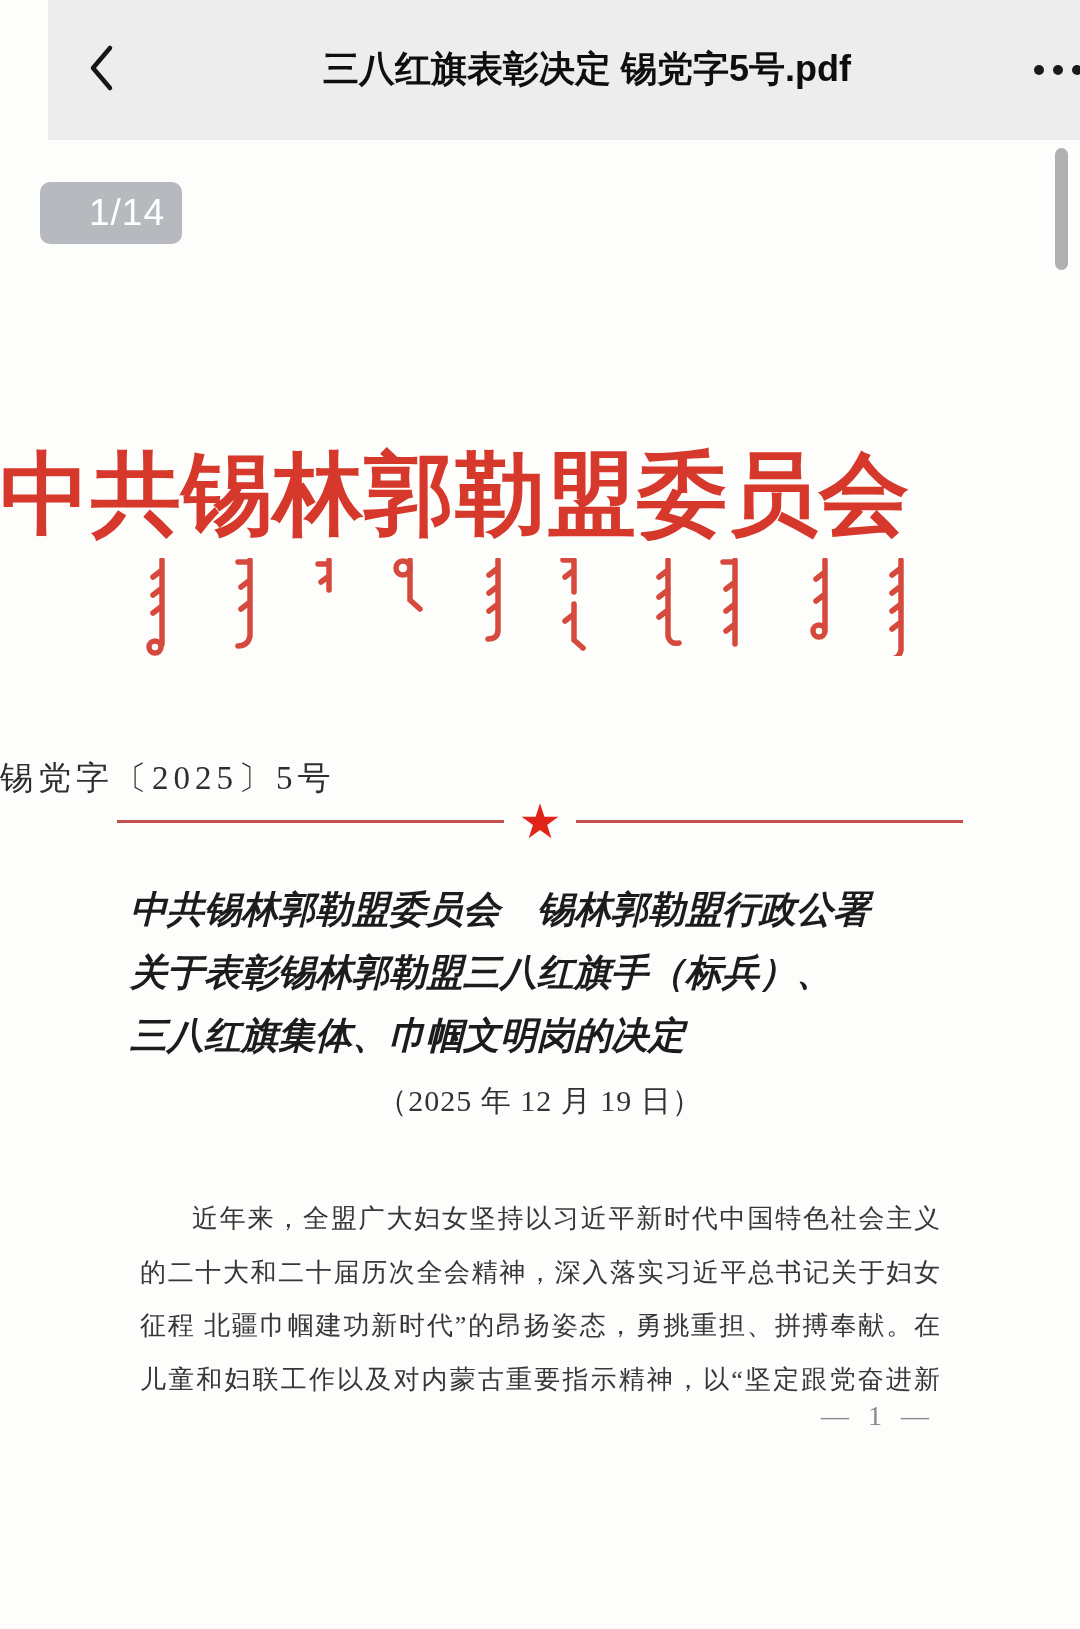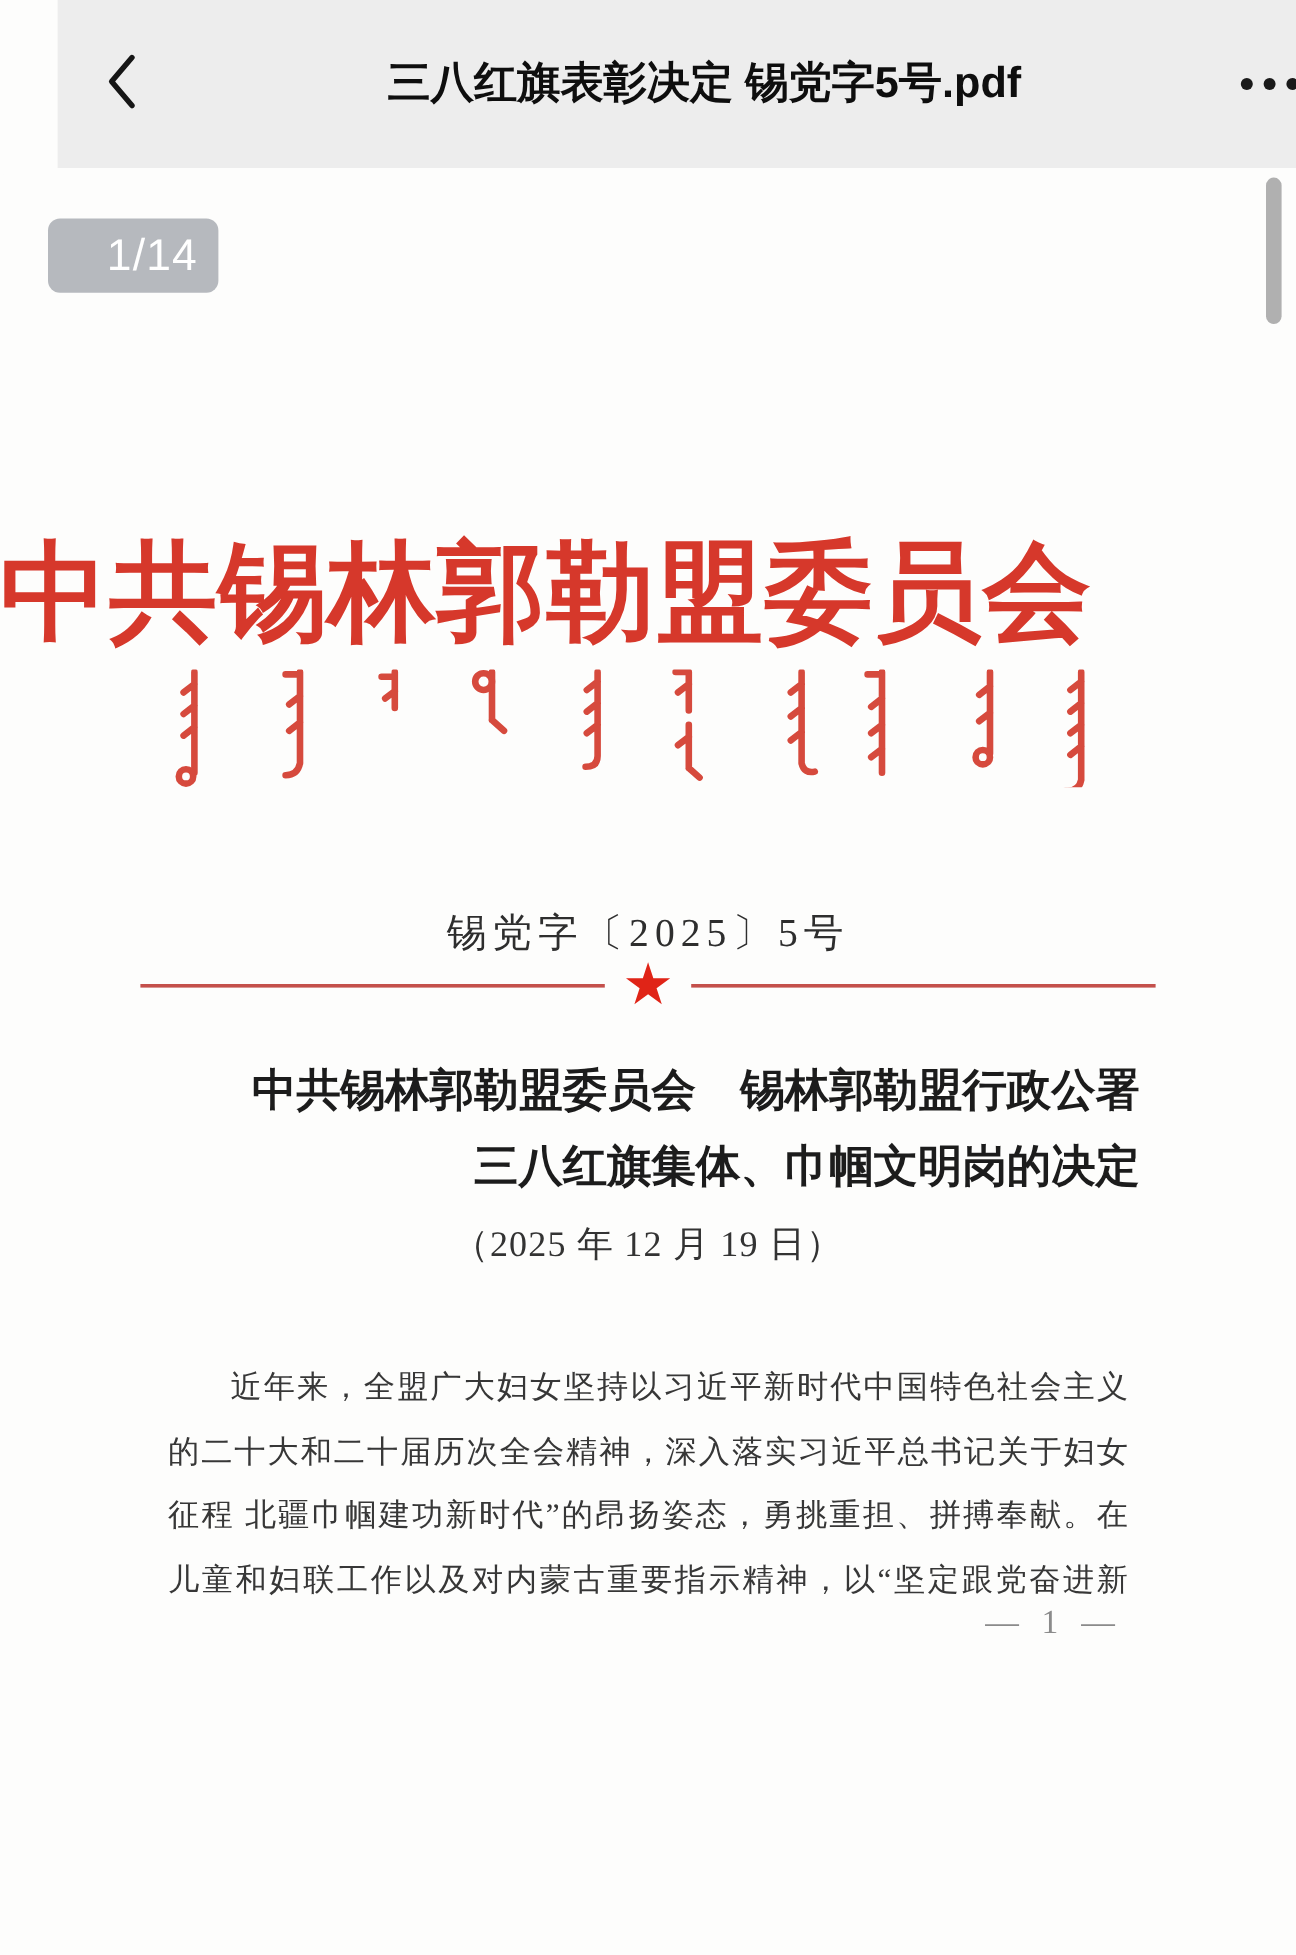--- a/index.html
+++ b/index.html
@@ -80,39 +80,40 @@
     letter-spacing:1px;
     white-space:nowrap;
   }
   .mongolian{
     display:block;
     width:800px;height:98px;
     margin:8px auto 0 auto;
   }
   .doc-number{
     margin-top:102px;
-    text-align:center;
+    text-align:left;
     font-size:33px;line-height:40px;
     color:#2e2e2e;letter-spacing:5px;
   }
   .star-rule{
     width:846px;height:46px;margin:0 auto;
     display:flex;align-items:center;
   }
   .star-rule .seg{flex:1;height:0;border-top:3px solid var(--rule-red);}
   .star-rule .star{
     flex:0 0 auto;margin:0 14px;
     font-size:48px;line-height:46px;color:var(--star-red);
     font-family:"DejaVu Sans",sans-serif;
   }
   .doc-title{
     margin:34px auto 0 auto;width:820px;
-    text-align:right;color:var(--title-ink);
+    text-align:left;color:var(--title-ink);
     font-size:37px;font-weight:700;line-height:63px;
     white-space:nowrap;
+    font-style:italic;
   }
   .date-line{
     margin-top:16px;text-align:center;
     font-size:30px;line-height:36px;color:#333333;letter-spacing:1px;
   }
   .body-text{
     width:800px;margin:73px auto 0 auto;
     font-size:26px;line-height:53.5px;color:var(--ink);
   }
   .body-line{
@@ -194,20 +195,21 @@
   <div class="doc-number">锡党字〔2025〕5号</div>
 
   <div class="star-rule">
     <span class="seg"></span>
     <span class="star">★</span>
     <span class="seg"></span>
   </div>
 
   <div class="doc-title">
     <div>中共锡林郭勒盟委员会　锡林郭勒盟行政公署</div>
+    <div>关于表彰锡林郭勒盟三八红旗手（标兵）、</div>
     <div>三八红旗集体、巾帼文明岗的决定</div>
   </div>
 
   <div class="date-line">（2025 年 12 月 19 日）</div>
 
   <div class="body-text">
     <div class="body-line indent">近年来，全盟广大妇女坚持以习近平新时代中国特色社会主义</div>
     <div class="body-line">的二十大和二十届历次全会精神，深入落实习近平总书记关于妇女</div>
     <div class="body-line">征程 北疆巾帼建功新时代”的昂扬姿态，勇挑重担、拼搏奉献。在</div>
     <div class="body-line">儿童和妇联工作以及对内蒙古重要指示精神，以“坚定跟党奋进新</div>

